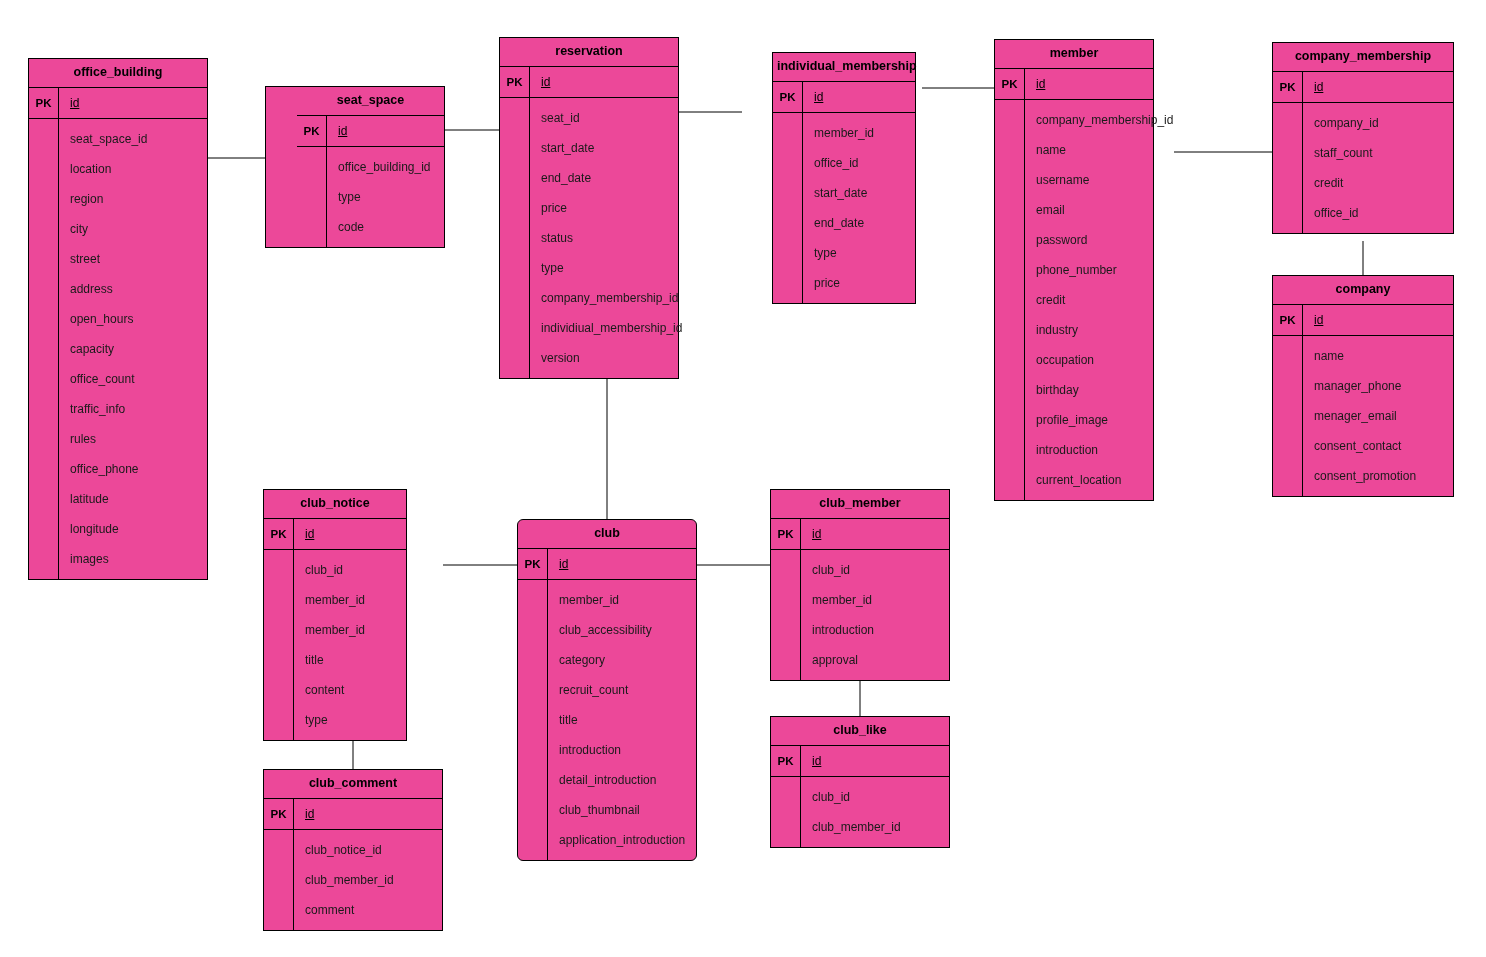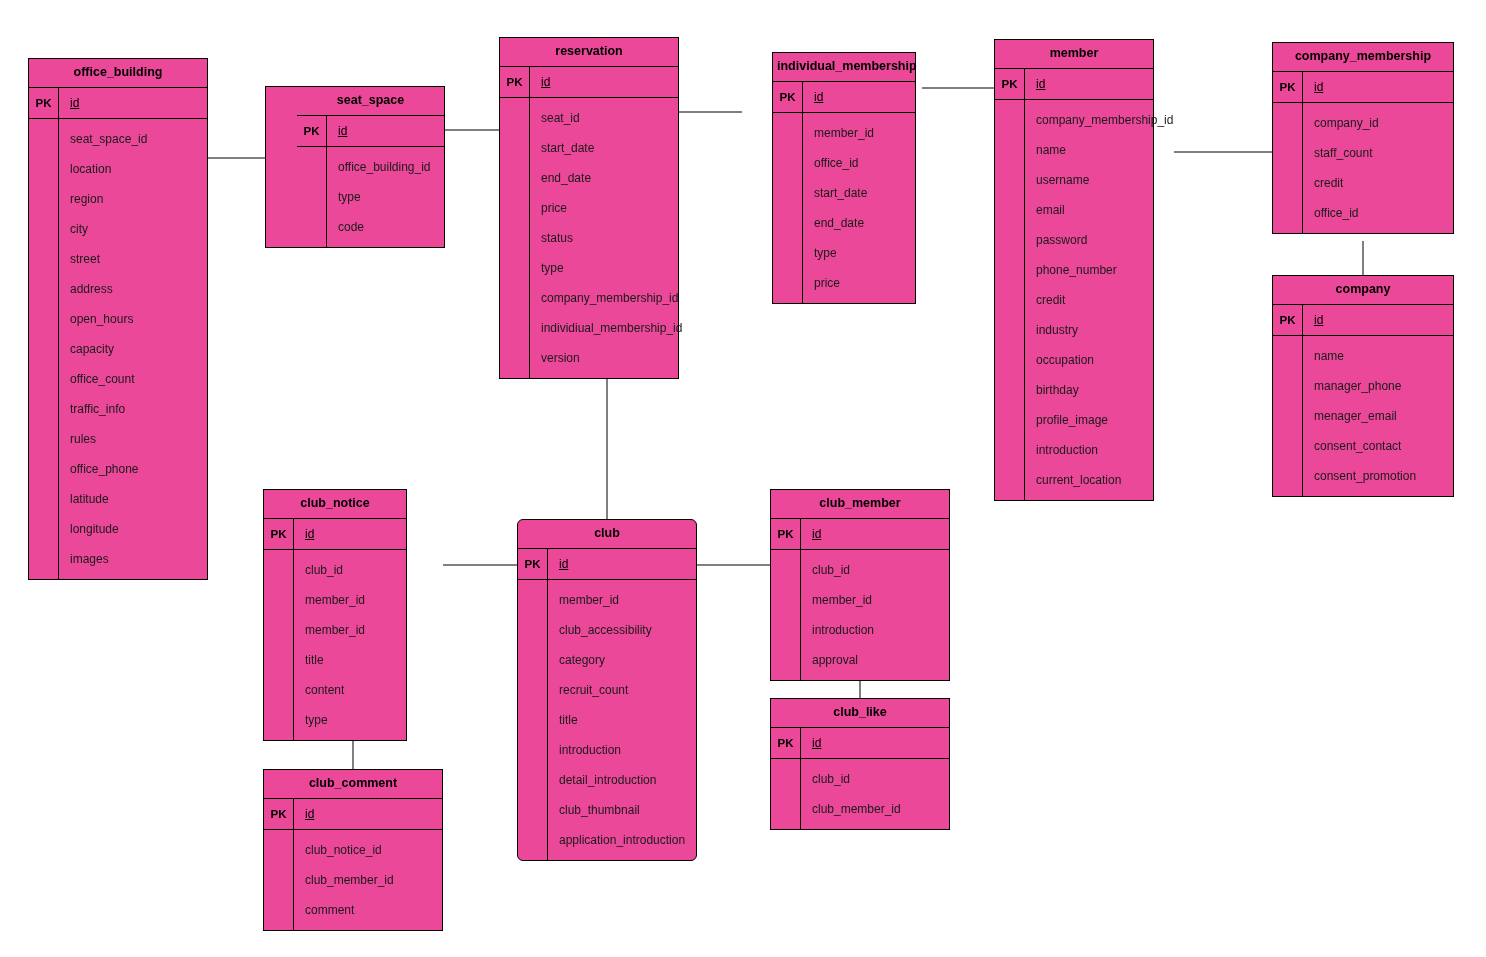--- a/index.html
+++ b/index.html
@@ -510,21 +510,21 @@
               <div class="attr-cell">introduction</div>
             </div>
             <div class="row">
               <div class="attr-cell">approval</div>
             </div>
             <div class="spacer-bottom"></div>
           </div>
         </div>
       </div>
     </div>
-    <div class="entity" style="left: 770px; top: 698px; width: 180px;">
+    <div class="entity" style="left: 770px; top: 716px; width: 180px;">
       <div class="entity-title">club_like</div>
       <div class="entity-body">
         <div class="row pk-row">
           <div class="key-cell">PK</div>
           <div class="attr-cell pk">id</div>
         </div>
         <div class="row" style="min-height: 0px;">
           <div class="key-cell empty"></div>
           <div class="attr-list" style="flex: 1 1 auto;">
             <div class="spacer-top"></div>

